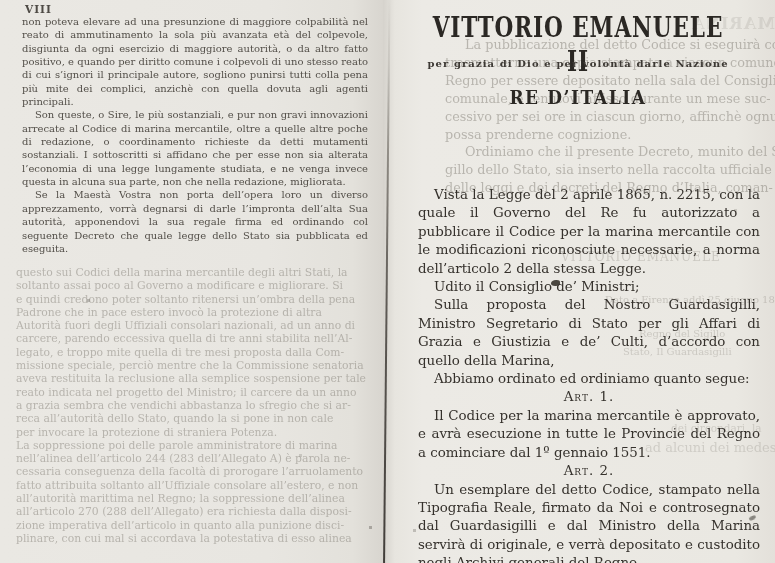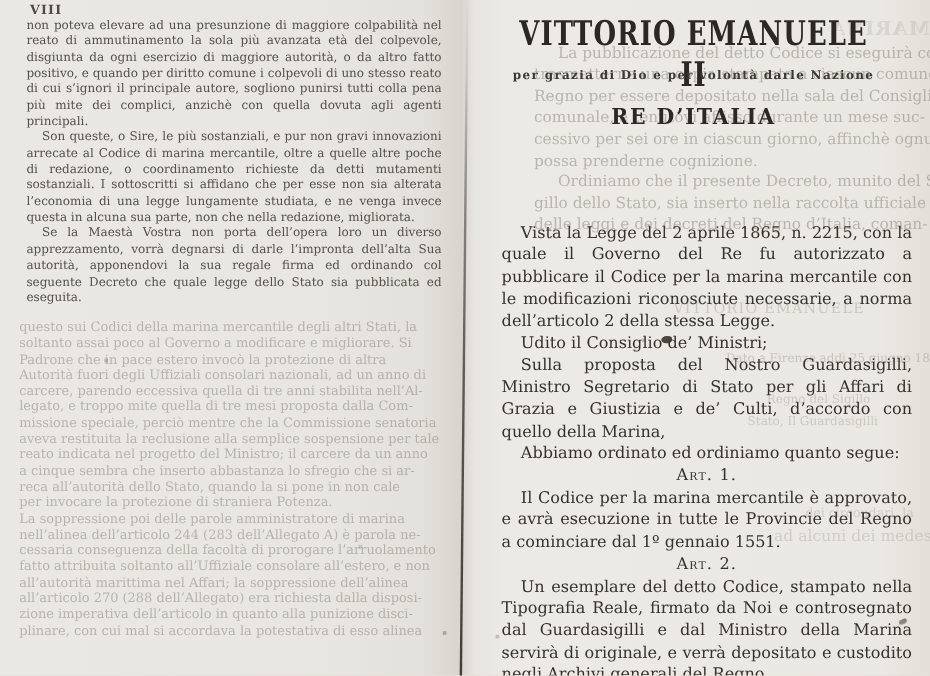--- a/index.html
+++ b/index.html
@@ -68,35 +68,36 @@
 
     <div class="body-left">
       <p class="noindent">non poteva elevare ad una presunzione di maggiore colpabilità nel reato di ammutinamento la sola più avanzata età del colpevole, disgiunta da ogni esercizio di maggiore autorità, o da altro fatto positivo, e quando per diritto comune i colpevoli di uno stesso reato di cui s’ignori il principale autore, sogliono punirsi tutti colla pena più mite dei complici, anzichè con quella dovuta agli agenti principali.</p>
       <p>Son queste, o Sire, le più sostanziali, e pur non gravi innovazioni arrecate al Codice di marina mercantile, oltre a quelle altre poche di redazione, o coordinamento richieste da detti mutamenti sostanziali. I sottoscritti si affidano che per esse non sia alterata l’economia di una legge lungamente studiata, e ne venga invece questa in alcuna sua parte, non che nella redazione, migliorata.</p>
       <p>Se la Maestà Vostra non porta dell’opera loro un diverso apprezzamento, vorrà degnarsi di darle l’impronta dell’alta Sua autorità, apponendovi la sua regale firma ed ordinando col seguente Decreto che quale legge dello Stato sia pubblicata ed eseguita.</p>
     </div>
 
     <div class="ghost ghost-block-left">
       <div class="gl">questo sui Codici della marina mercantile degli altri Stati, la</div>
       <div class="gl">soltanto assai poco al Governo a modificare e migliorare. Si</div>
+      <div class="gl">e quindi credono poter soltanto ritenersi un’ombra della pena</div>
       <div class="gl">Padrone che in pace estero invocò la protezione di altra</div>
       <div class="gl">Autorità fuori degli Uffiziali consolari nazionali, ad un anno di</div>
       <div class="gl">carcere, parendo eccessiva quella di tre anni stabilita nell’Al-</div>
       <div class="gl">legato, e troppo mite quella di tre mesi proposta dalla Com-</div>
       <div class="gl">missione speciale, perciò mentre che la Commissione senatoria</div>
       <div class="gl">aveva restituita la reclusione alla semplice sospensione per tale</div>
       <div class="gl">reato indicata nel progetto del Ministro; il carcere da un anno</div>
-      <div class="gl">a cinque sembra che inserto abbastanza lo sfregio che si ar-</div>
+      <div class="gl">a grazia sembra che vendichi abbastanza lo sfregio che si ar-</div>
       <div class="gl">reca all’autorità dello Stato, quando la si pone in non cale</div>
       <div class="gl">per invocare la protezione di straniera Potenza.</div>
       <div class="gl">La soppressione poi delle parole amministratore di marina</div>
       <div class="gl">nell’alinea dell’articolo 244 (283 dell’Allegato A) è parola ne-</div>
       <div class="gl">cessaria conseguenza della facoltà di prorogare l’arruolamento</div>
       <div class="gl">fatto attribuita soltanto all’Uffiziale consolare all’estero, e non</div>
-      <div class="gl">all’autorità marittima nel Affari; la soppressione dell’alinea</div>
+      <div class="gl">all’autorità marittima nel Regno; la soppressione dell’alinea</div>
       <div class="gl">all’articolo 270 (288 dell’Allegato) era richiesta dalla disposi-</div>
       <div class="gl">zione imperativa dell’articolo in quanto alla punizione disci-</div>
       <div class="gl">plinare, con cui mal si accordava la potestativa di esso alinea</div>
     </div>
   </div>
 
   <div class="page page-right">
 
     <div class="ghost ghost-block-right">
       <div class="gl ind">La pubblicazione del detto Codice si eseguirà col</div>

